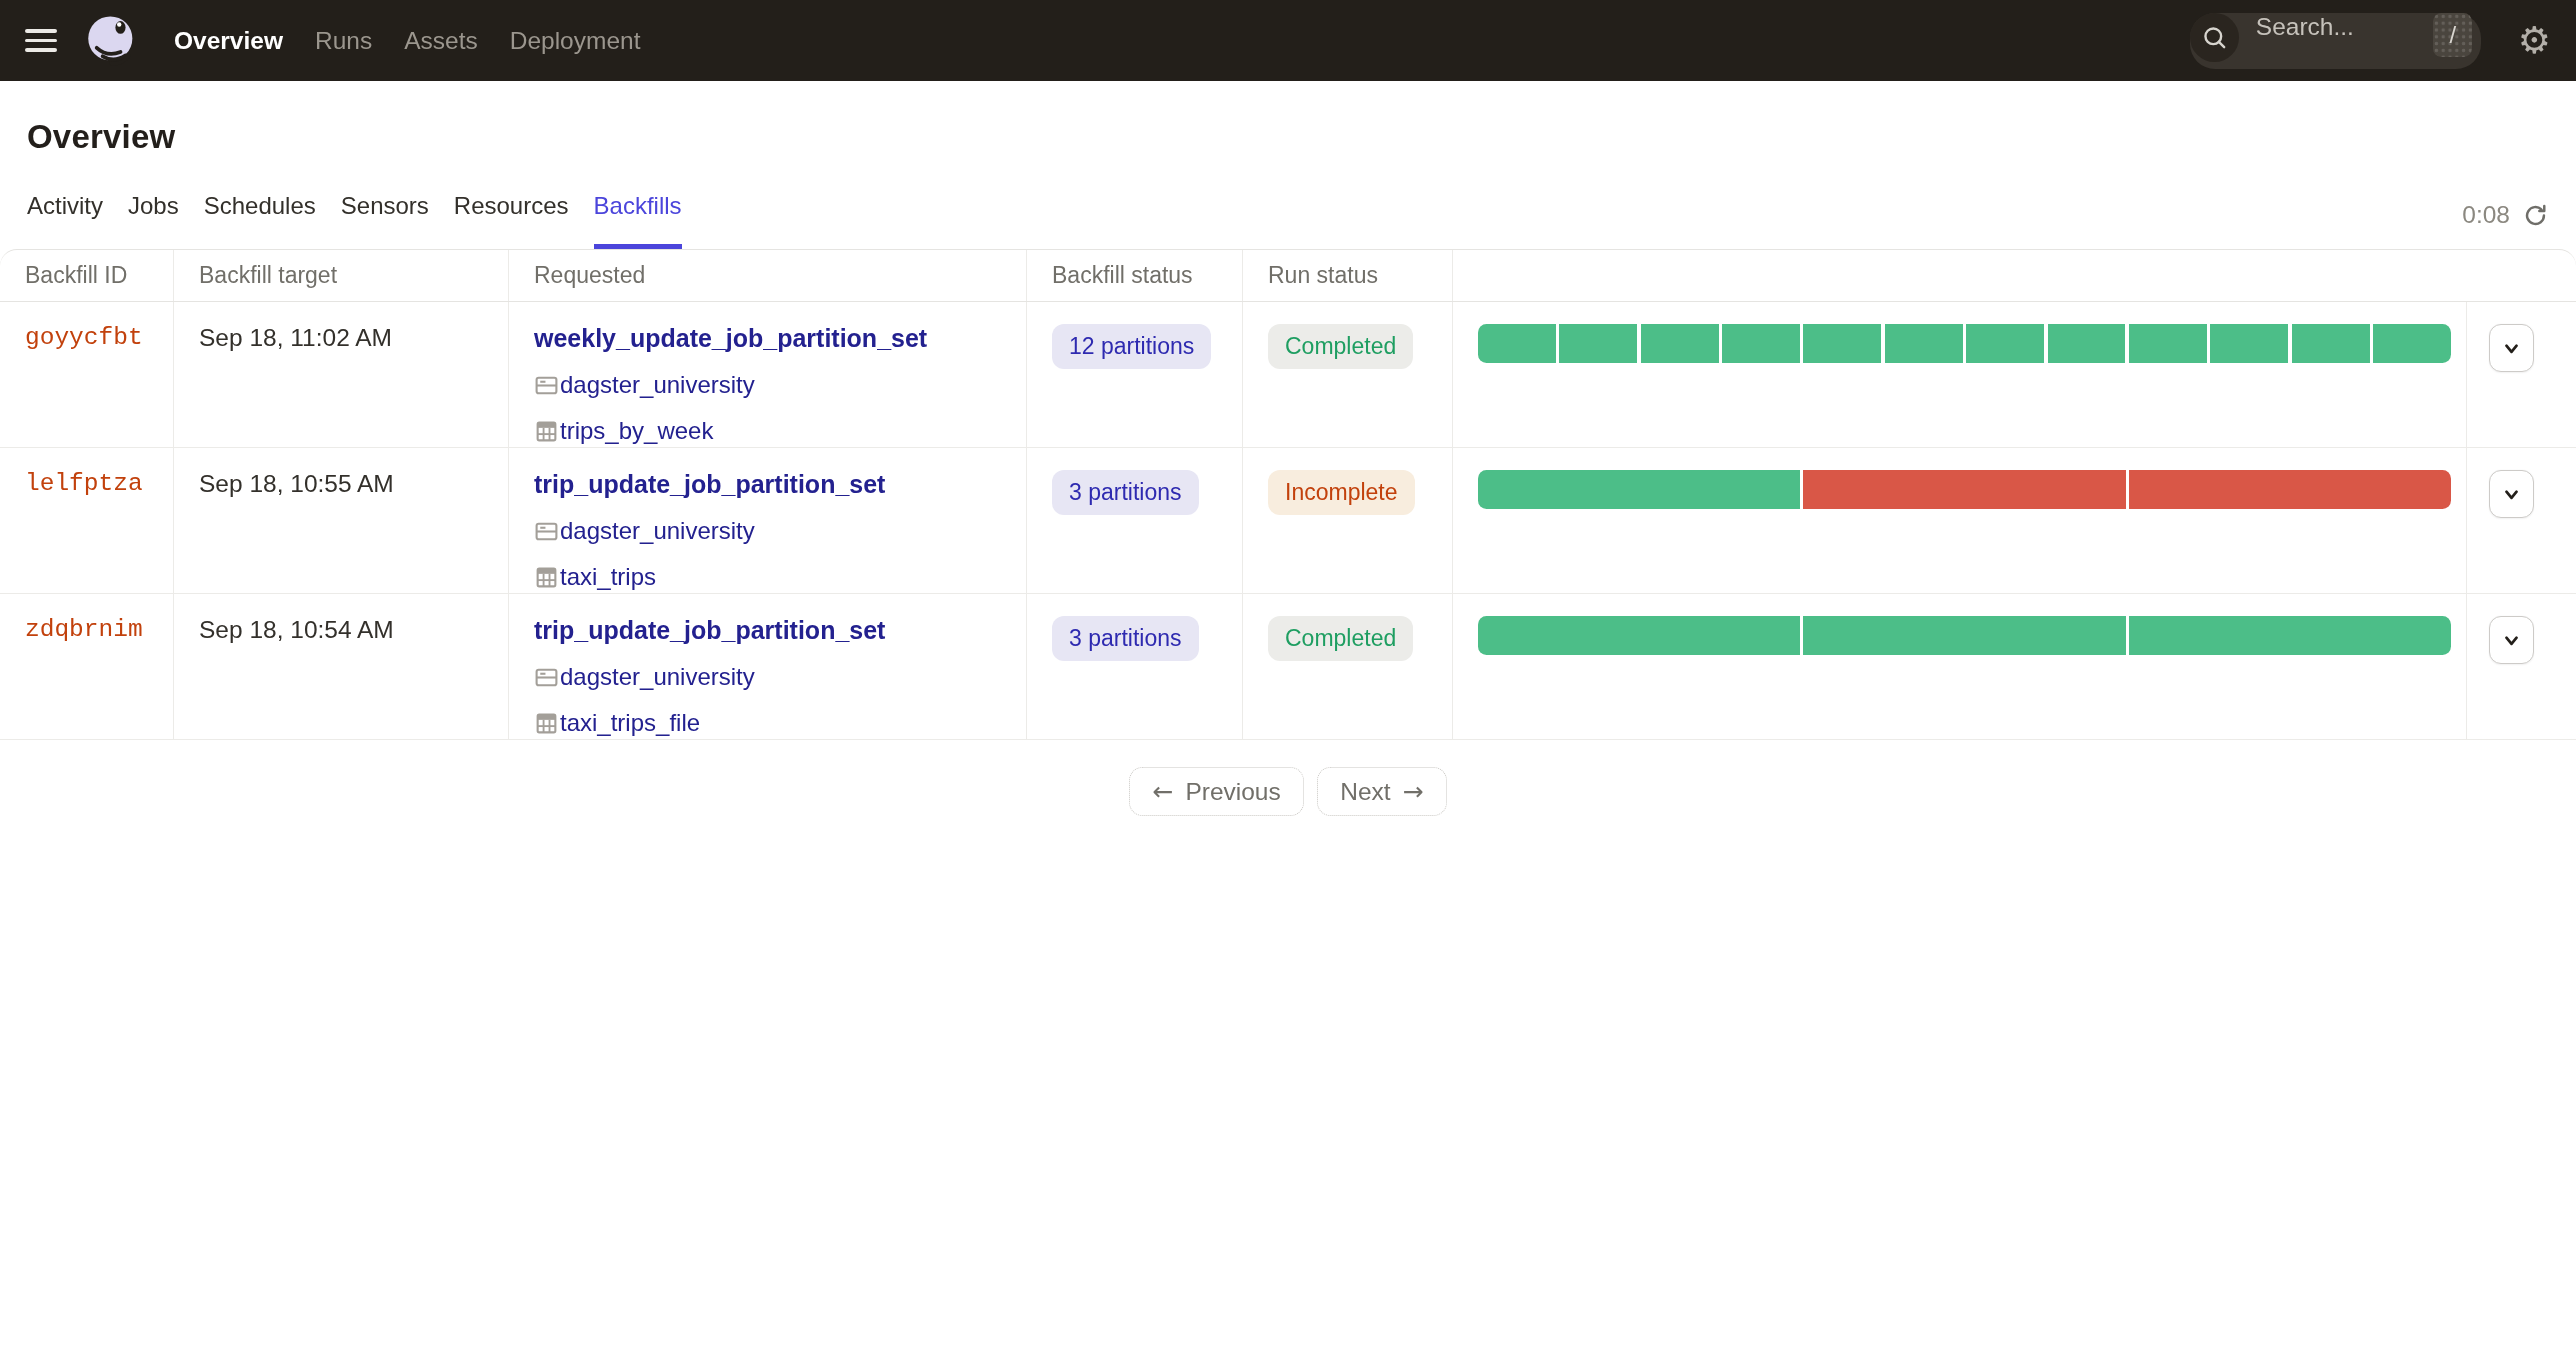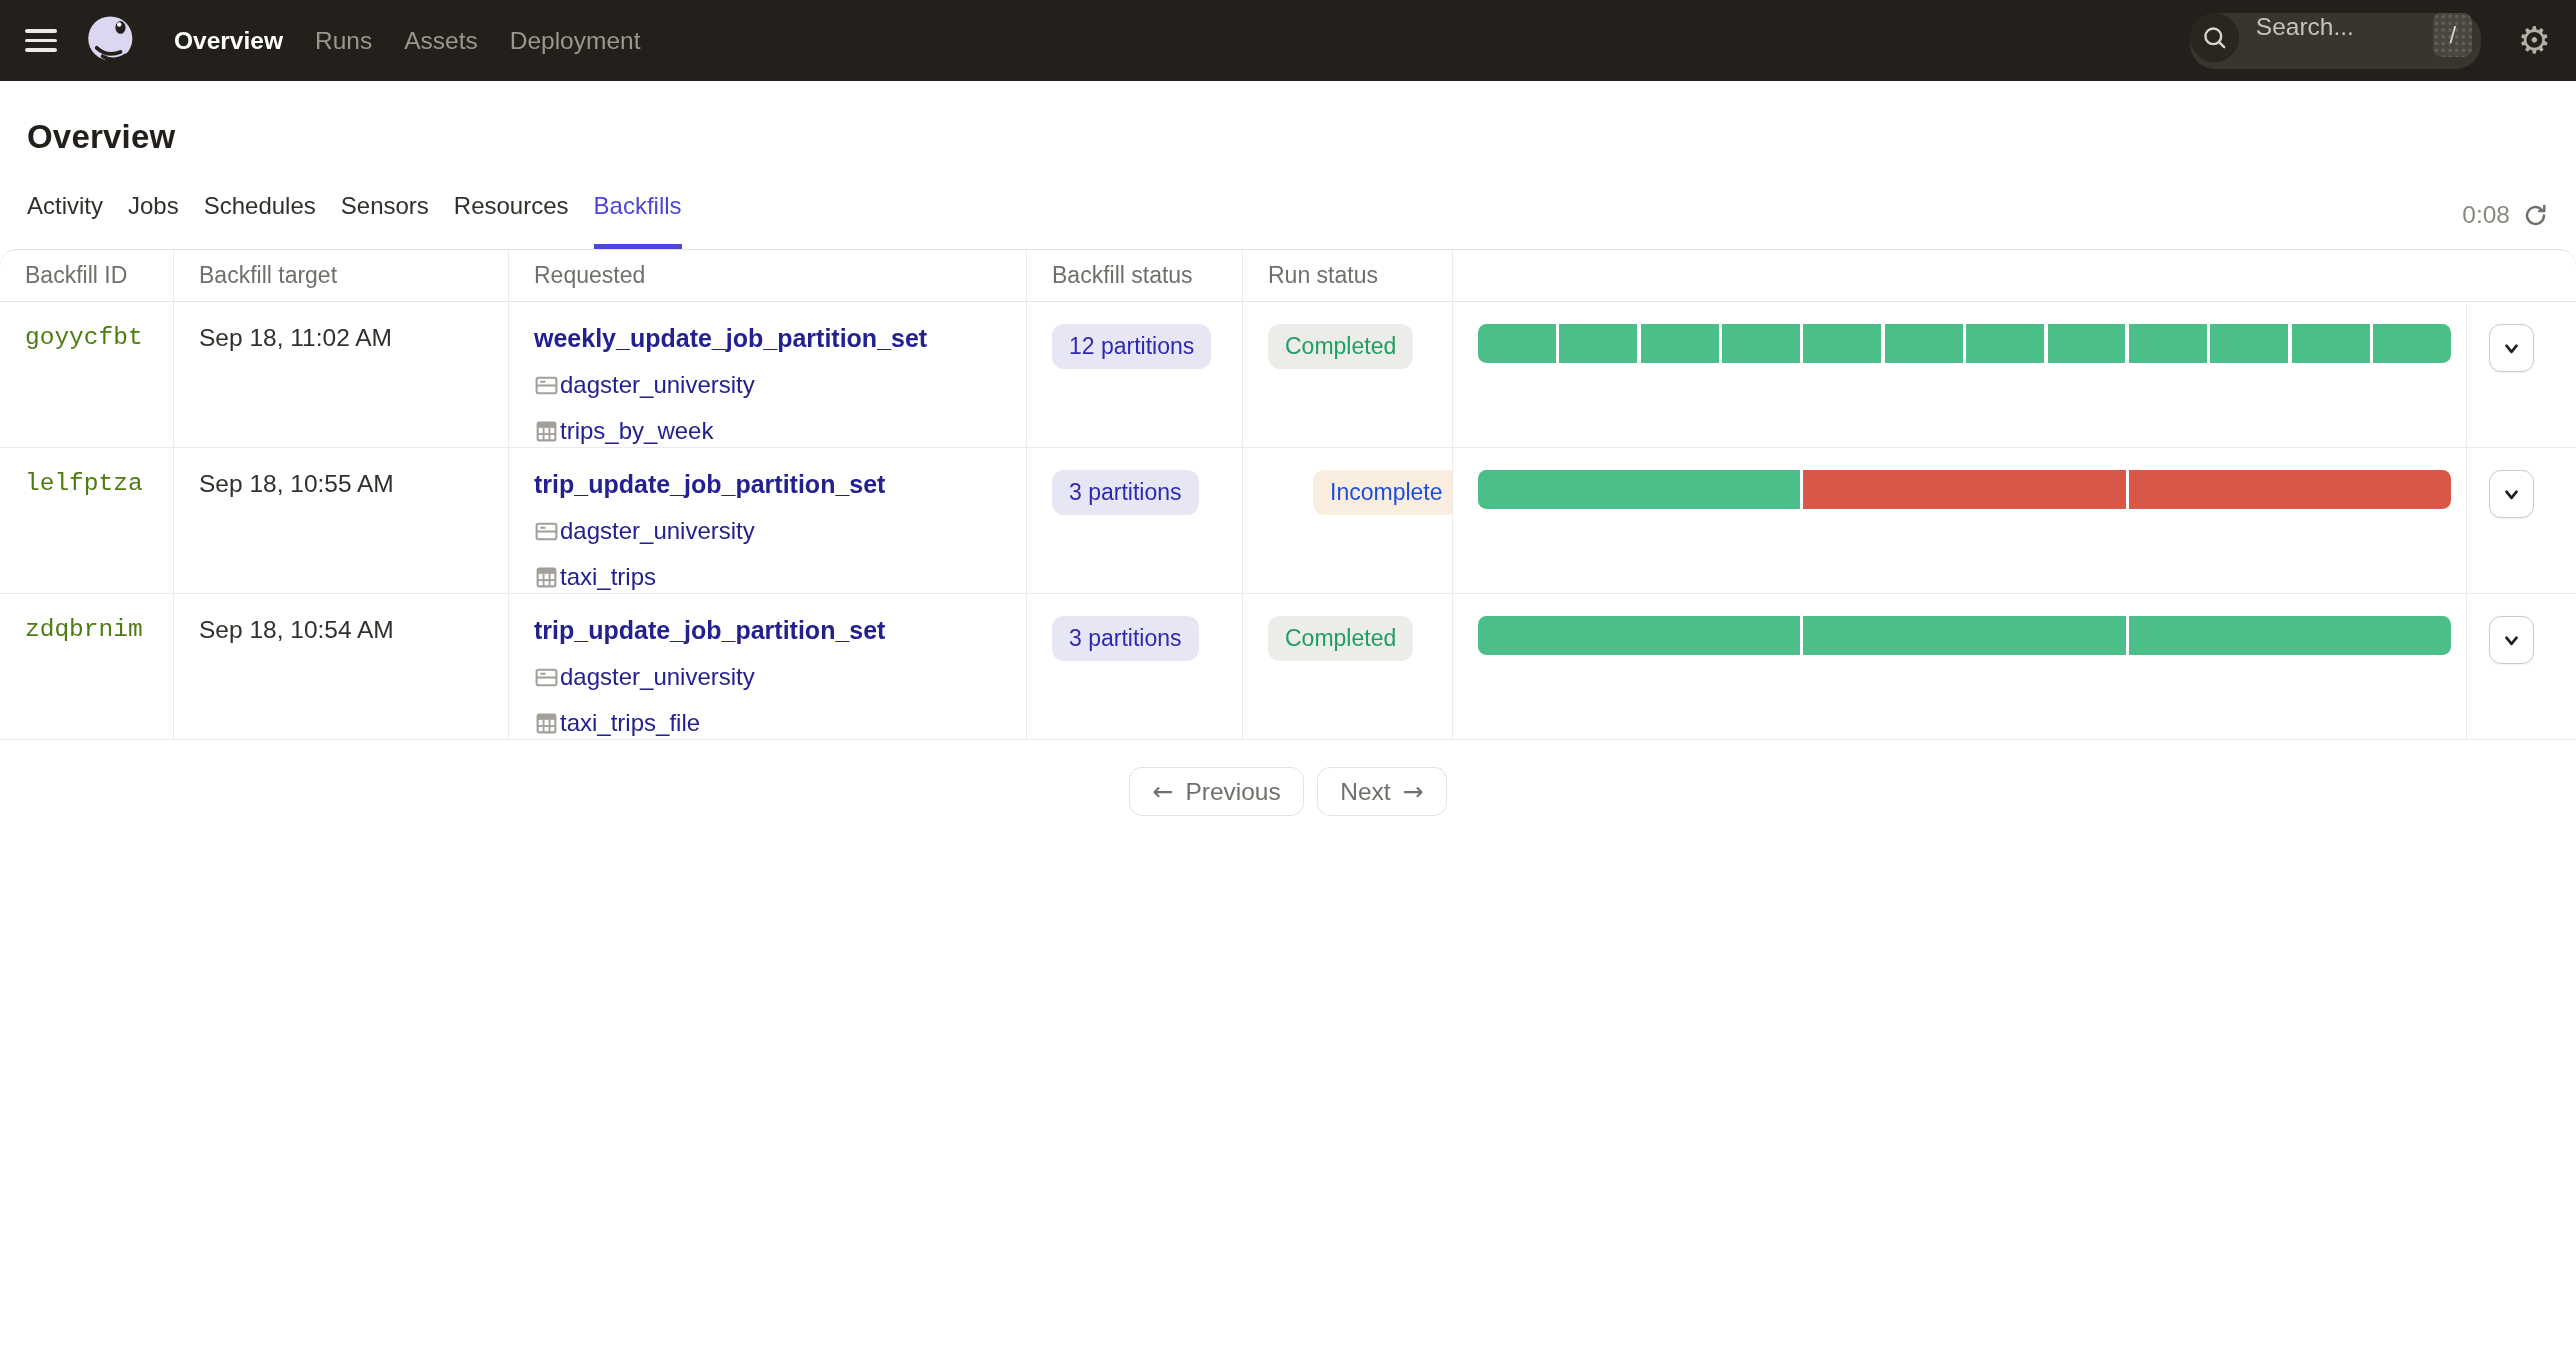--- a/index.html
+++ b/index.html
@@ -37,30 +37,30 @@
 
   
   .table{border-top:1.7px solid #E5E4E1;border-radius:17px;}
   .thead,.trow{display:grid;grid-template-columns:174px 335px 518px 216px 210px 1014px 110px;}
   .thead{height:51px;border-bottom:1.7px solid #E5E4E1;}
   .th{display:flex;align-items:center;padding-left:25px;font-size:23px;color:#716F69;border-right:1.7px solid #ECEBE8;box-sizing:border-box;}
   .th:last-child{border-right:none;}
   .trow{height:145px;border-bottom:1.7px solid #ECEBE8;}
   .td{padding:22px 0 0 25px;border-right:1.7px solid #ECEBE8;box-sizing:border-box;overflow:hidden;}
   .td:last-child{border-right:none;}
-  .mono-link{font-family:"Liberation Mono","DejaVu Sans Mono",monospace;font-size:24.5px;color:#4d7c0f;}
+  .mono-link{font-family:"Liberation Mono","DejaVu Sans Mono",monospace;font-size:24.5px;color:#c2410c;}
   .td-created{font-size:24.5px;color:#33302B;}
   .target-link{display:inline-block;font-size:25px;font-weight:700;color:#23218F;}
   .target-sub{display:flex;align-items:center;gap:1px;margin-top:18px;}
   .ticon{display:flex;align-items:center;}
   .sub-link{font-size:24px;color:#23218F;}
   .badge{display:inline-block;padding:6.8px 17px;border-radius:12px;font-size:23px;line-height:1.35;}
   .badge-requested{background:#E7E6F4;color:#2E2AB0;cursor:pointer;}
   .badge-success{background:#ECECE9;color:#1E9E61;}
-  .badge-warning{background:#F8EDDE;color:#1d4ed8;margin-left:45px;}
+  .badge-warning{background:#F8EDDE;color:#c2410c;}
   .runbar{width:973px;height:39px;border-radius:8.5px;overflow:hidden;display:flex;gap:3.4px;cursor:pointer;}
   .seg{flex:1 1 0;}
   .td-action{padding-left:22px;}
   .expand-btn{width:45px;height:48px;border-radius:12px;background:#ffffff;border:1.7px solid #CDCBC8;
               display:flex;align-items:center;justify-content:center;cursor:pointer;box-shadow:0 0.8px 1.7px rgba(0,0,0,.06);}
 
   
   .pagination{margin-top:27px;display:flex;justify-content:center;gap:13.5px;}
   .page-btn{display:flex;align-items:center;gap:12px;height:49px;padding:0 22px;border-radius:13.5px;
             background:#ffffff;border:1.7px dotted #C9C7C3;color:#716F69;font-size:24.5px;cursor:pointer;

